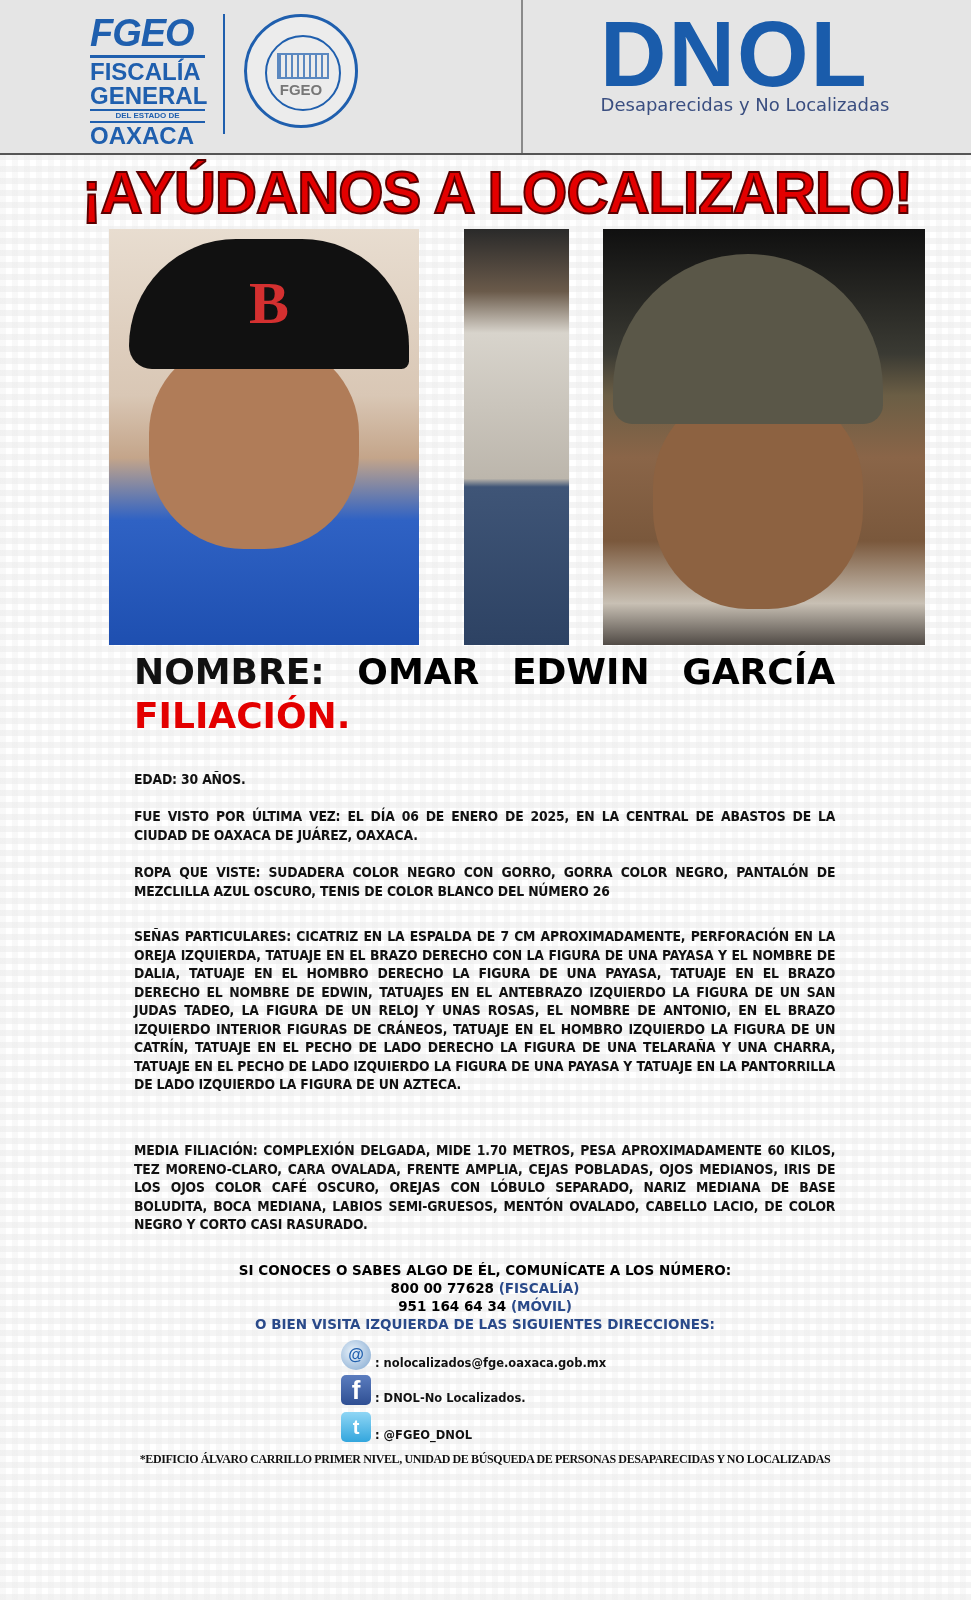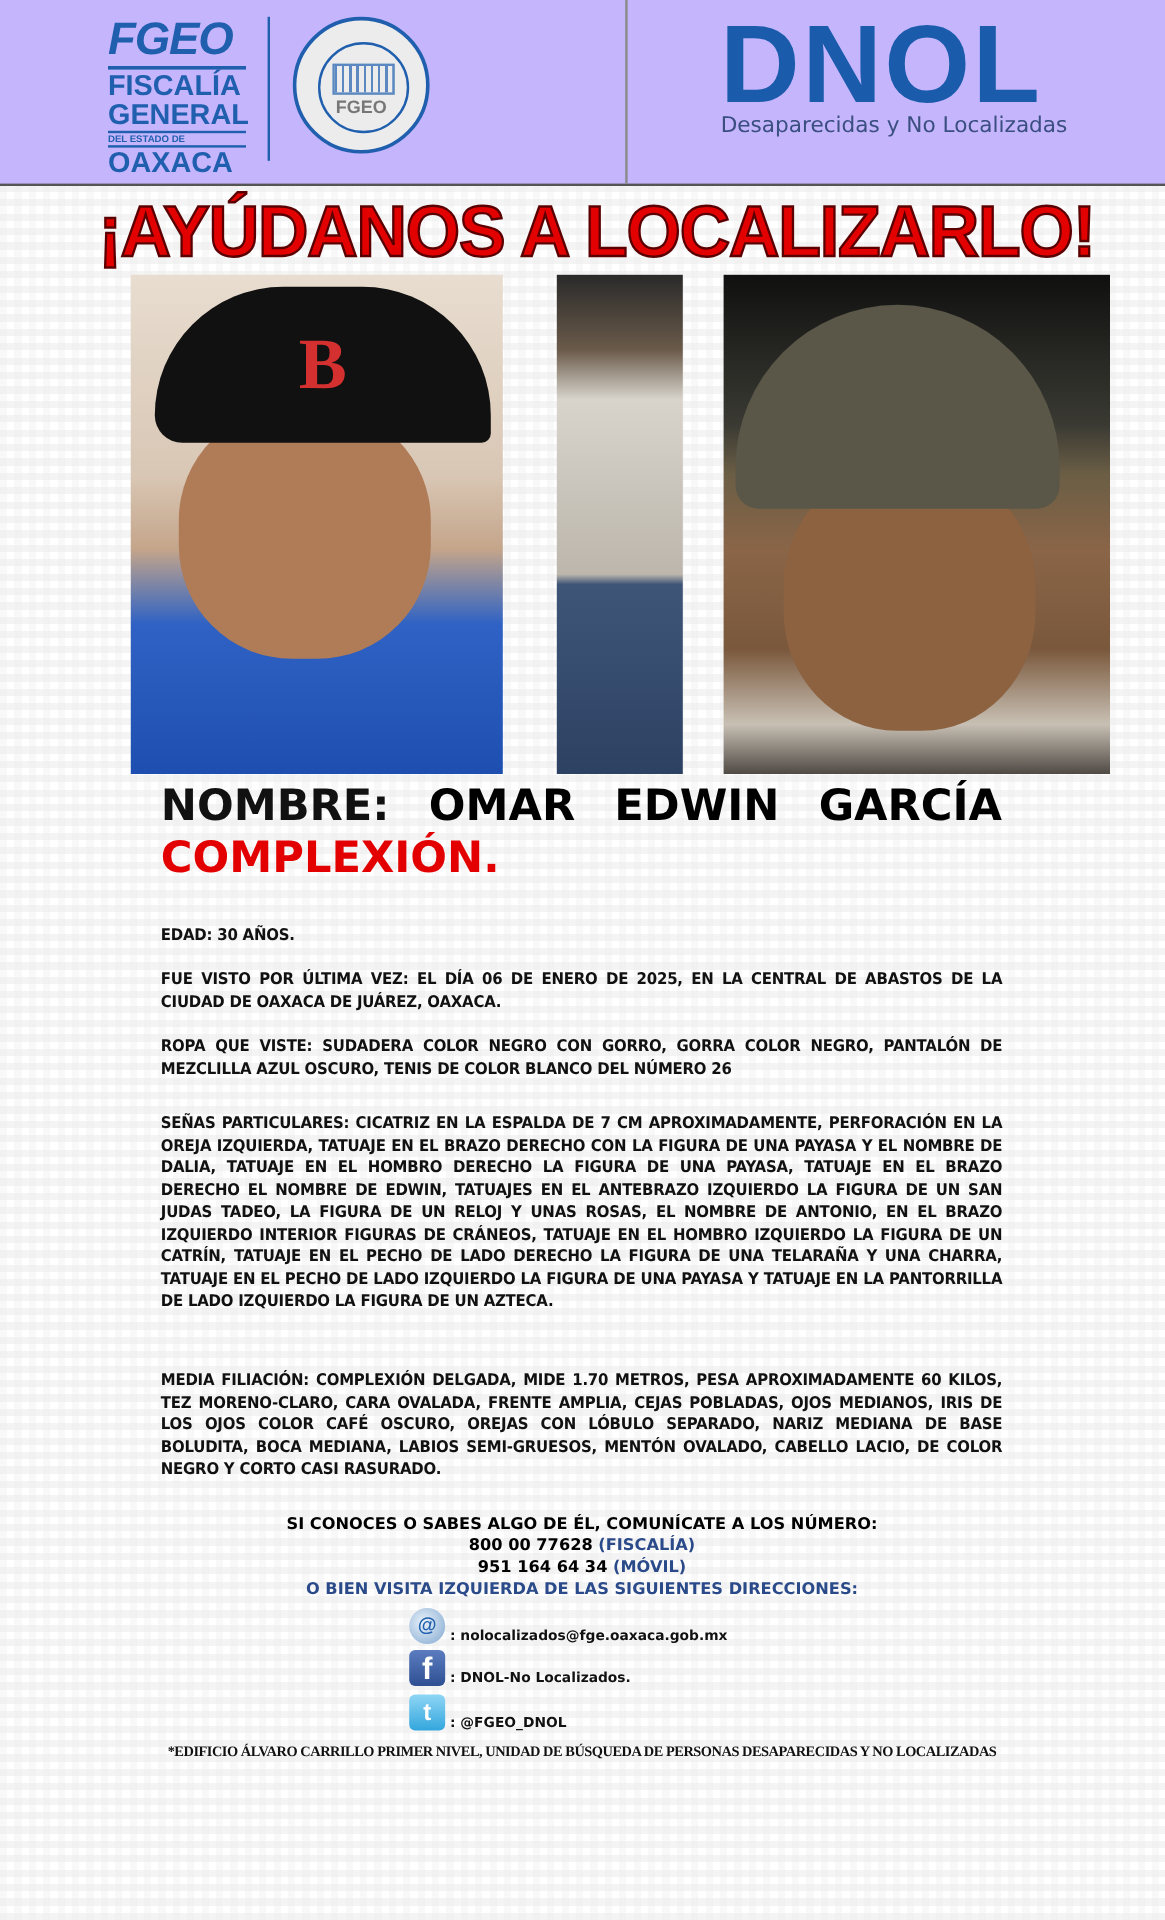--- a/index.html
+++ b/index.html
@@ -6,28 +6,28 @@
   body {
     width: 971px; height: 1600px; position: relative; overflow: hidden;
     background-color: #ffffff;
     background-image:
       repeating-linear-gradient(0deg, rgba(235,235,235,0.55) 0 6px, transparent 6px 12px),
       repeating-linear-gradient(90deg, rgba(240,240,240,0.45) 0 6px, transparent 6px 12px);
     font-family: "DejaVu Sans", sans-serif;
   }
   .header {
     position: absolute; left: 0; top: 0; width: 971px; height: 153px;
-    background: #c4b5fd; border-bottom: 2px solid #555;
+    background: #e5e5e5; border-bottom: 2px solid #555;
   }
   .header .divider { position: absolute; left: 521px; top: 0; width: 2px; height: 153px; background: #8a8a8a; }
   .fgeo-logo { position: absolute; left: 90px; top: 14px; width: 115px; color: #1f5fae; font-family: "Liberation Sans", sans-serif; font-weight: bold; }
   .fgeo-logo .mark { font-size: 38px; font-style: italic; letter-spacing: -1px; line-height: 38px; }
   .fgeo-logo .rule { height: 3px; background: #1f5fae; margin: 3px 0 2px; }
   .fgeo-logo .line { font-size: 24px; line-height: 24px; }
-  .fgeo-logo .small { font-size: 8px; line-height: 10px; border-top: 2px solid #1f5fae; border-bottom: 2px solid #1f5fae; margin: 1px 0; }
+  .fgeo-logo .small { font-size: 8px; text-align: center; line-height: 10px; border-top: 2px solid #1f5fae; border-bottom: 2px solid #1f5fae; margin: 1px 0; }
   .vsep { position: absolute; left: 223px; top: 14px; width: 2px; height: 120px; background: #1f5fae; }
   .seal { position: absolute; left: 244px; top: 14px; width: 114px; height: 114px; border-radius: 50%; border: 3px solid #1f5fae; box-sizing: border-box; background: #ececec; }
   .seal .inner { position: absolute; left: 18px; top: 18px; width: 72px; height: 72px; border-radius: 50%; border: 2px solid #1f5fae; }
   .seal .bldg { position: absolute; left: 30px; top: 36px; width: 48px; height: 22px; border: 2px solid #1f5fae; background: repeating-linear-gradient(90deg, #1f5fae 0 2px, transparent 2px 6px); opacity: 0.7; }
   .seal .txt { position: absolute; left: 0; width: 108px; top: 64px; text-align: center; font-family: "Liberation Sans", sans-serif; font-weight: bold; color: #777; font-size: 15px; }
   .dnol { position: absolute; left: 600px; top: 8px; color: #1a5cab; font-family: "Liberation Sans", sans-serif; font-weight: bold; font-size: 92px; letter-spacing: 2px; line-height: 92px; }
   .dnol-sub { position: absolute; left: 570px; top: 94px; width: 350px; text-align: center; color: #3a4e80; font-family: "DejaVu Sans", sans-serif; font-size: 18px; line-height: 21px; }
   .headline {
     position: absolute; left: 82px; top: 158px; width: 860px;
     font-family: "Liberation Sans", sans-serif; font-weight: bold; font-size: 60px;
@@ -94,21 +94,21 @@
   <div class="face"></div>
   <div class="cap"></div>
 </div>
 
 <div class="text-block name">
   <span>NOMBRE:</span>
   <span class="red">OMAR</span>
   <span class="red">EDWIN</span>
   <span class="red">GARCÍA</span>
 </div>
-<div class="text-block name2">COMPLEXIÓN.</div>
+<div class="text-block name2">FILIACIÓN.</div>
 
 <div class="text-block para" style="top:771px;">EDAD: 30 AÑOS.</div>
 <div class="text-block para" style="top:808px;">FUE VISTO POR ÚLTIMA VEZ: EL DÍA 06 DE ENERO DE 2025, EN LA CENTRAL DE ABASTOS DE LA CIUDAD DE OAXACA DE JUÁREZ, OAXACA.</div>
 <div class="text-block para" style="top:864px;">ROPA QUE VISTE: SUDADERA COLOR NEGRO CON GORRO, GORRA COLOR NEGRO, PANTALÓN DE MEZCLILLA AZUL OSCURO, TENIS DE COLOR BLANCO DEL NÚMERO 26</div>
 <div class="text-block para" style="top:928px;">SEÑAS PARTICULARES: CICATRIZ EN LA ESPALDA DE 7 CM APROXIMADAMENTE, PERFORACIÓN EN LA OREJA IZQUIERDA, TATUAJE EN EL BRAZO DERECHO CON LA FIGURA DE UNA PAYASA Y EL NOMBRE DE DALIA, TATUAJE EN EL HOMBRO DERECHO LA FIGURA DE UNA PAYASA, TATUAJE EN EL BRAZO DERECHO EL NOMBRE DE EDWIN, TATUAJES EN EL ANTEBRAZO IZQUIERDO LA FIGURA DE UN SAN JUDAS TADEO, LA FIGURA DE UN RELOJ Y UNAS ROSAS, EL NOMBRE DE ANTONIO, EN EL BRAZO IZQUIERDO INTERIOR FIGURAS DE CRÁNEOS, TATUAJE EN EL HOMBRO IZQUIERDO LA FIGURA DE UN CATRÍN, TATUAJE EN EL PECHO DE LADO DERECHO LA FIGURA DE UNA TELARAÑA Y UNA CHARRA, TATUAJE EN EL PECHO DE LADO IZQUIERDO LA FIGURA DE UNA PAYASA Y TATUAJE EN LA PANTORRILLA DE LADO IZQUIERDO LA FIGURA DE UN AZTECA.</div>
 <div class="text-block para" style="top:1142px;">MEDIA FILIACIÓN: COMPLEXIÓN DELGADA, MIDE 1.70 METROS, PESA APROXIMADAMENTE 60 KILOS, TEZ MORENO-CLARO, CARA OVALADA, FRENTE AMPLIA, CEJAS POBLADAS, OJOS MEDIANOS, IRIS DE LOS OJOS COLOR CAFÉ OSCURO, OREJAS CON LÓBULO SEPARADO, NARIZ MEDIANA DE BASE BOLUDITA, BOCA MEDIANA, LABIOS SEMI-GRUESOS, MENTÓN OVALADO, CABELLO LACIO, DE COLOR NEGRO Y CORTO CASI RASURADO.</div>
 
 <div class="center-block" style="top:1261px;">
   <div>SI CONOCES O SABES ALGO DE ÉL, COMUNÍCATE A LOS NÚMERO:</div>
   <div>

